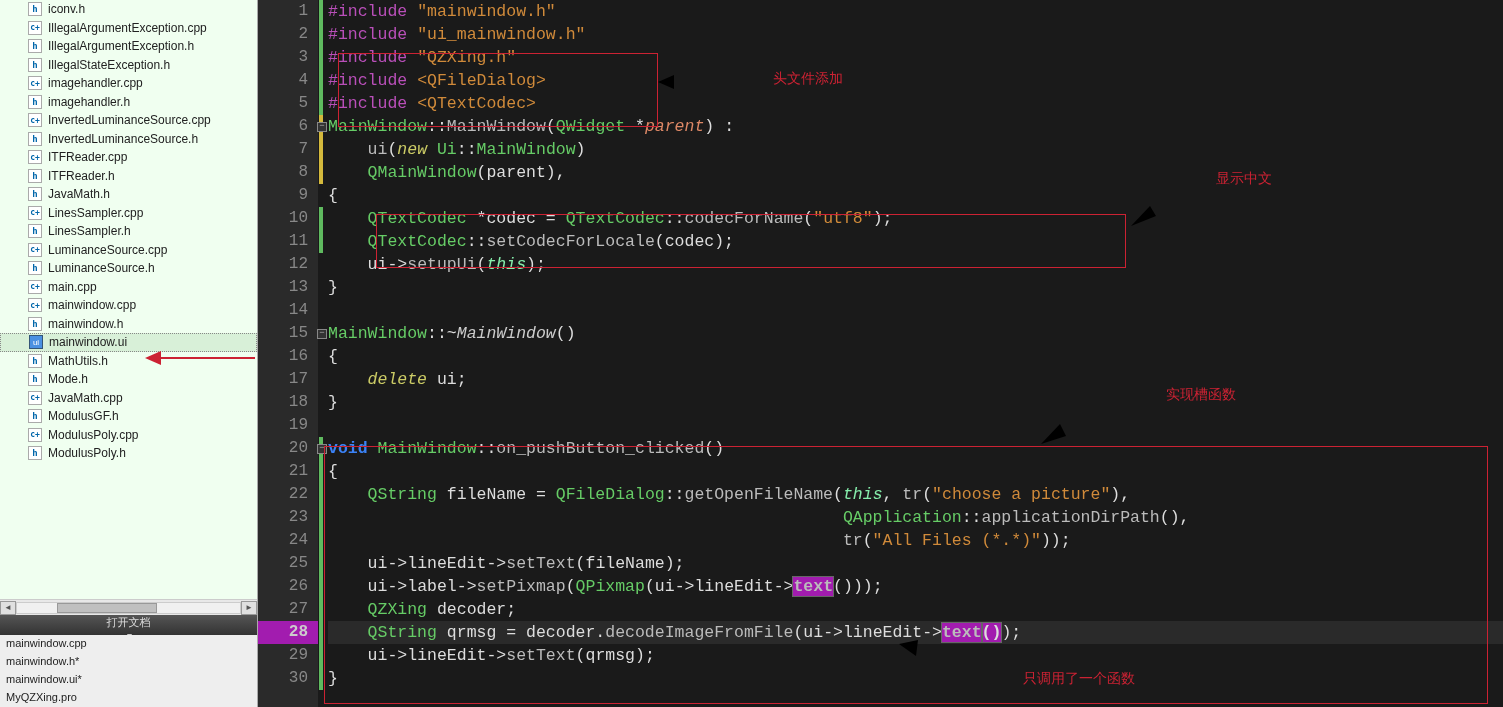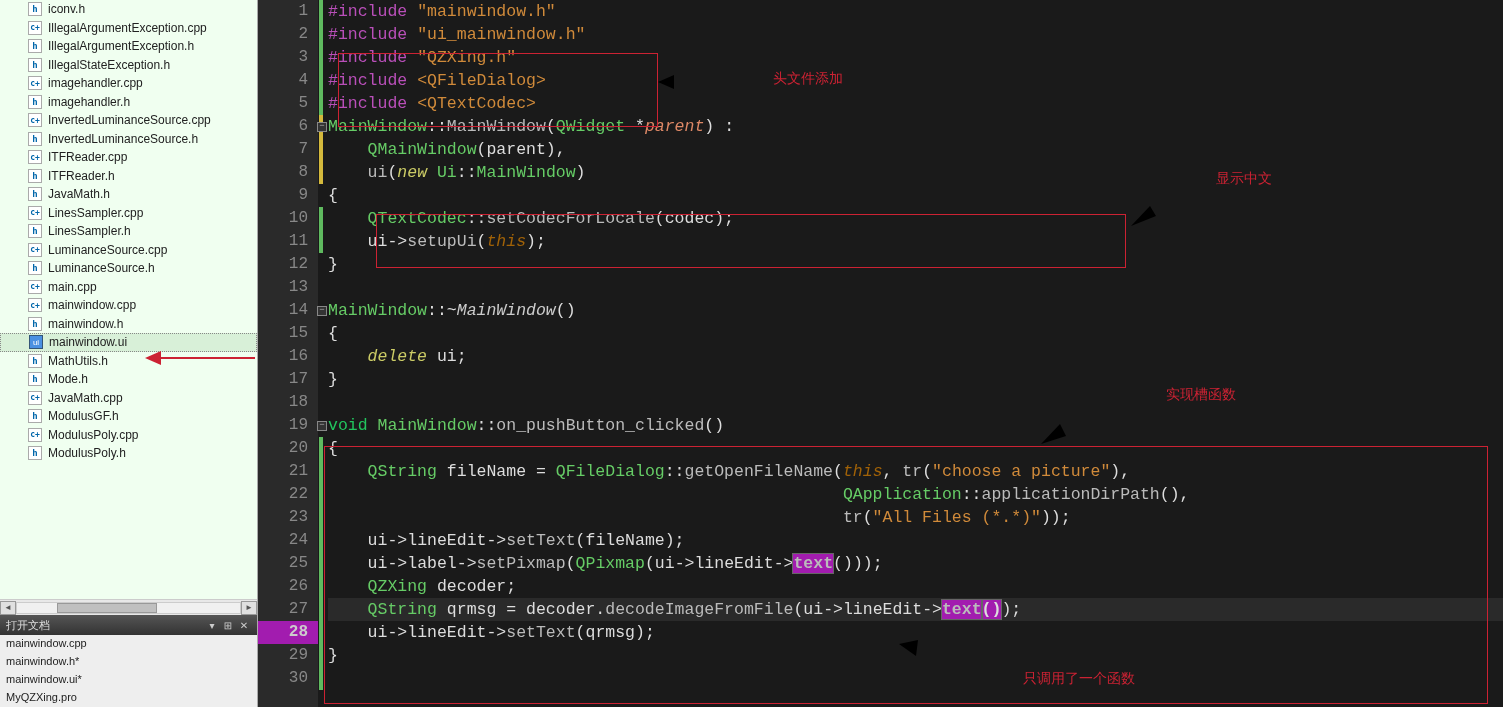--- a/index.html
+++ b/index.html
@@ -9,21 +9,21 @@
 .file-item { display:flex; align-items:center; height:18.5px; padding-left:28px; cursor:pointer; white-space:nowrap; color:#222; }
 .file-item.selected { background:#d8f0d8; border:1px dotted #888; }
 .file-icon { width:14px; height:14px; margin-right:6px; display:flex; align-items:center; justify-content:center; font-size:9px; }
 .ic-h { background:#fff; border:1px solid #aaa; color:#06a; font-weight:bold; font-family:monospace; }
 .ic-cpp { background:#fff; border:1px solid #aaa; color:#06a; font-weight:bold; font-family:monospace; font-size:8px; }
 .ic-ui { background:#4a90e2; border:1px solid #357; color:#fff; font-size:8px; }
 .hscroll { height:16px; background:#e8e8e8; border-top:1px solid #ccc; display:flex; align-items:center; }
 .hscroll .track { flex:1; height:12px; background:#f0f0f0; border:1px solid #ccc; position:relative; }
 .hscroll .thumb { position:absolute; left:40px; width:100px; height:100%; background:#c0c0c0; border:1px solid #999; }
 .hscroll .arr { width:16px; height:14px; background:#e0e0e0; border:1px solid #999; display:flex; align-items:center; justify-content:center; font-size:8px; color:#555; }
-.open-docs-hdr { background:linear-gradient(#555,#333); color:#ddd; height:20px; display:flex; align-items:center; padding:0 6px; font-size:11px; }
+.open-docs-hdr { background:linear-gradient(#555,#333); color:#ddd; height:20px; display:flex; align-items:center; padding:0 6px; font-size:11px;flex-direction:column; }
 .open-docs-hdr span { flex:1; }
 .open-docs-hdr .ic { width:14px; height:14px; margin-left:2px; display:flex; align-items:center; justify-content:center; color:#ccc; font-size:10px; cursor:pointer; }
 .open-docs-list { background:#eeeeee; flex:0 0 auto; }
 .open-doc { height:18px; padding:2px 6px; color:#222; cursor:pointer; font-size:11px; }
 .editor { flex:1; position:relative; background:#1a1a1a; font-family:Consolas,"Courier New",monospace; font-size:16.5px; overflow:hidden; }
 .gutter { position:absolute; left:0; top:0; width:60px; height:100%; background:#2a2a2a; text-align:right; }
 .lnum { height:23px; line-height:23px; padding-right:10px; color:#888; font-size:16px; }
 .lnum.current { background:#a21caf; color:#ccc; font-weight:bold; }
 .change-bar { position:absolute; left:60px; top:0; width:6px; height:100%; }
 .cb-seg { position:absolute; width:4px; left:1px; }
@@ -36,22 +36,22 @@
 .fold::before { content:""; width:8px; height:8px; border:1px solid #888; background:#333; }
 .fold::after { content:"−"; position:absolute; color:#aaa; font-size:9px; }
 .t-pp { color:#b94fb9; }
 .t-str { color:#d08a3a; }
 .t-kw { color:#cccc66; font-style:italic; }
 .t-type { color:#66cc66; }
 .t-func { color:#bbbbbb; }
 .t-ident { color:#dddddd; }
 .t-op { color:#dddddd; }
 .t-del { color:#ccc; font-style:italic; }
-.t-int { color:#22c55e; }
-.t-this { color:#a16207; font-style:italic; }
+.t-int { color:#3b82f6;font-weight:bold; }
+.t-this { color:#86efac; font-style:italic; }
 .t-param { color:#dd8866; font-style:italic; }
 .hl-box { background:#a21caf; outline:1px solid #666;font-weight:bold; }
 .annot { position:absolute; pointer-events:none; }
 .annot-box { border:1px solid #c23; }
 .annot-label { color:#c23; font-size:14px; font-family:"Microsoft YaHei",sans-serif; white-space:nowrap; }
 </style>
 </head>
 <body>
 
 <div class="sidebar">
@@ -217,23 +217,24 @@
       <div class="cb-seg cb-green" style="top: 207px; height: 46px;"></div>
       <div class="cb-seg cb-green" style="top: 437px; height: 253px;"></div>
     </div>
   <div class="code" id="code">
       <div class="line"><span class="t-pp">#include </span><span class="t-str">"mainwindow.h"</span></div>
       <div class="line"><span class="t-pp">#include </span><span class="t-str">"ui_mainwindow.h"</span></div>
       <div class="line"><span class="t-pp">#include </span><span class="t-str">"QZXing.h"</span></div>
       <div class="line"><span class="t-pp">#include </span><span class="t-str">&lt;QFileDialog&gt;</span></div>
       <div class="line"><span class="t-pp">#include </span><span class="t-str">&lt;QTextCodec&gt;</span></div>
       <div class="line"><span class="fold"></span><span class="t-type">MainWindow</span><span class="t-op">::</span><span class="t-func">MainWindow</span><span class="t-op">(</span><span class="t-type">QWidget</span><span class="t-op"> *</span><span class="t-param">parent</span><span class="t-op">) :</span></div>
+      <div class="line"><span class="t-ident">    </span><span class="t-func">ui</span><span class="t-op">(</span><span class="t-kw">new</span><span class="t-ident"> </span><span class="t-type">Ui</span><span class="t-op">::</span><span class="t-type">MainWindow</span><span class="t-op">)</span></div>
       <div class="line"><span class="t-ident">    </span><span class="t-type">QMainWindow</span><span class="t-op">(</span><span class="t-ident">parent</span><span class="t-op">),</span></div>
-      <div class="line"><span class="t-ident">    </span><span class="t-func">ui</span><span class="t-op">(</span><span class="t-kw">new</span><span class="t-ident"> </span><span class="t-type">Ui</span><span class="t-op">::</span><span class="t-type">MainWindow</span><span class="t-op">)</span></div>
       <div class="line"><span class="t-op">{</span></div>
+      <div class="line"><span class="t-ident">    </span><span class="t-type">QTextCodec</span><span class="t-op"> *</span><span class="t-ident">codec</span><span class="t-op"> = </span><span class="t-type">QTextCodec</span><span class="t-op">::</span><span class="t-func">codecForName</span><span class="t-op">(</span><span class="t-str">"utf8"</span><span class="t-op">);</span></div>
       <div class="line"><span class="t-ident">    </span><span class="t-type">QTextCodec</span><span class="t-op">::</span><span class="t-func">setCodecForLocale</span><span class="t-op">(</span><span class="t-ident">codec</span><span class="t-op">);</span></div>
       <div class="line"><span class="t-ident">    ui</span><span class="t-op">-&gt;</span><span class="t-func">setupUi</span><span class="t-op">(</span><span class="t-this">this</span><span class="t-op">);</span></div>
       <div class="line"><span class="t-op">}</span></div>
       <div class="line"></div>
       <div class="line"><span class="fold"></span><span class="t-type">MainWindow</span><span class="t-op">::~</span><span class="t-del">MainWindow</span><span class="t-op">()</span></div>
       <div class="line"><span class="t-op">{</span></div>
       <div class="line"><span class="t-ident">    </span><span class="t-kw">delete</span><span class="t-ident"> ui</span><span class="t-op">;</span></div>
       <div class="line"><span class="t-op">}</span></div>
       <div class="line"></div>
       <div class="line"><span class="fold"></span><span class="t-int">void</span><span class="t-ident"> </span><span class="t-type">MainWindow</span><span class="t-op">::</span><span class="t-func">on_pushButton_clicked</span><span class="t-op">()</span></div>

